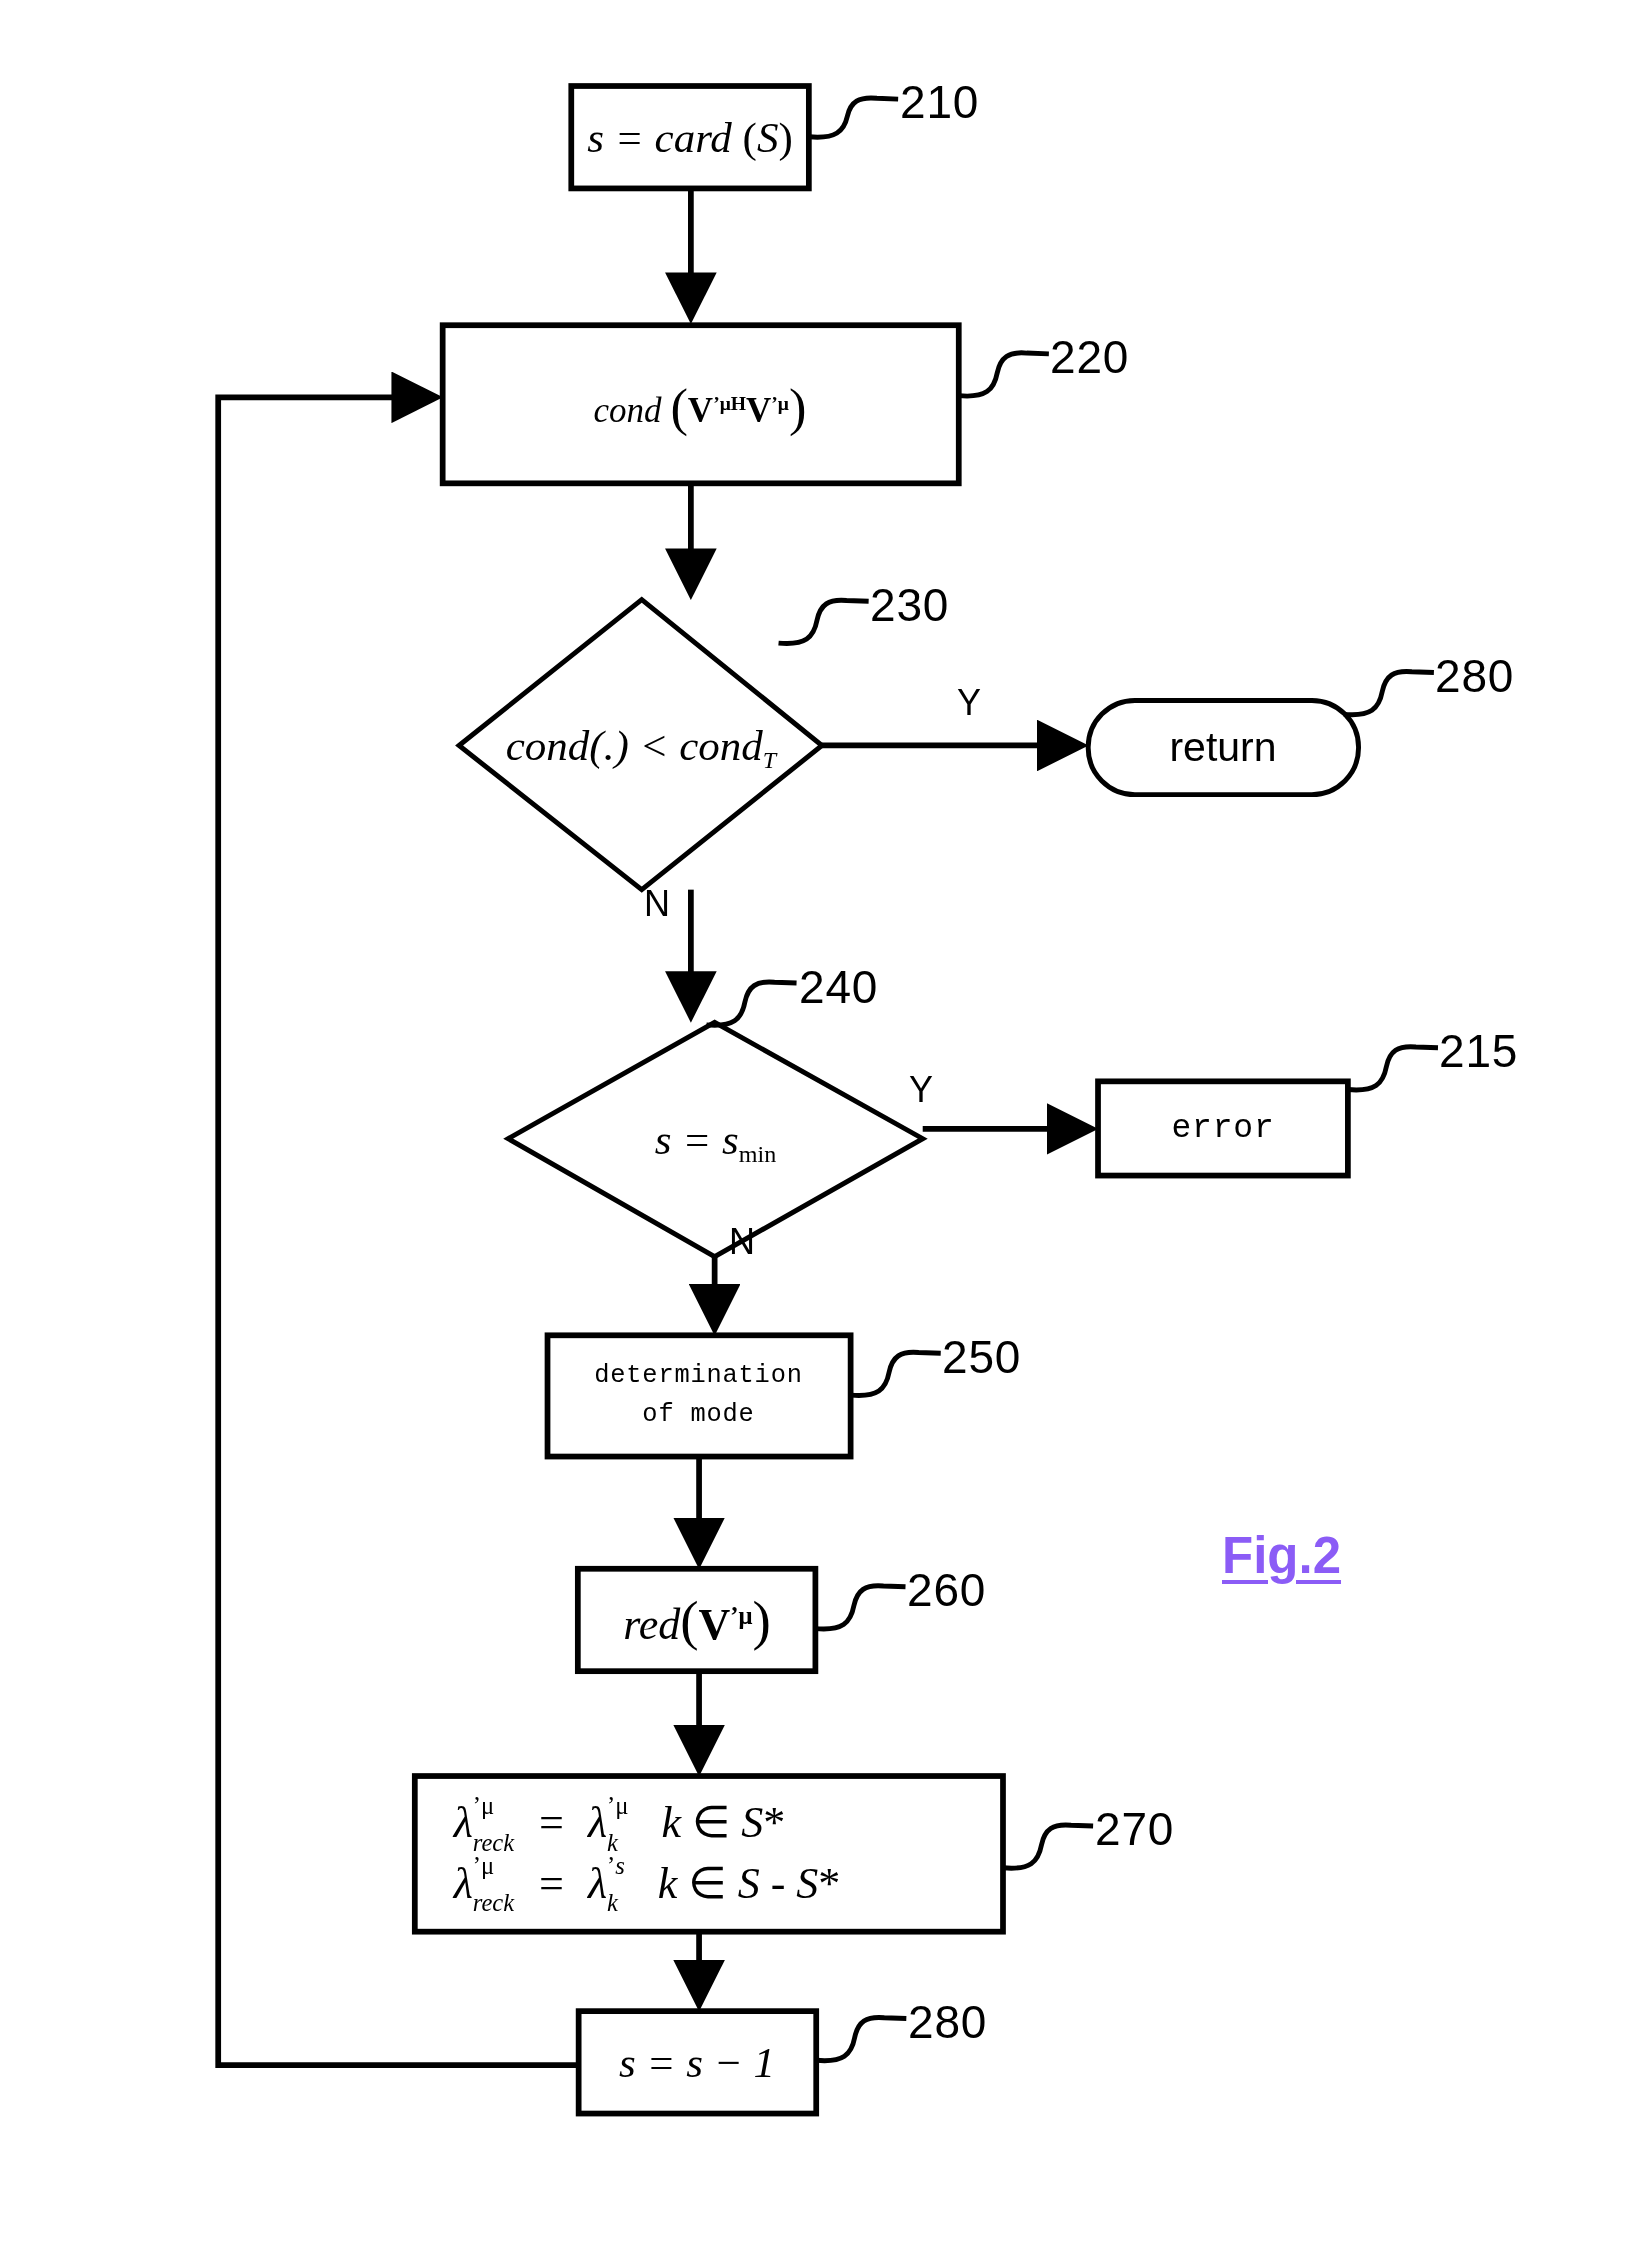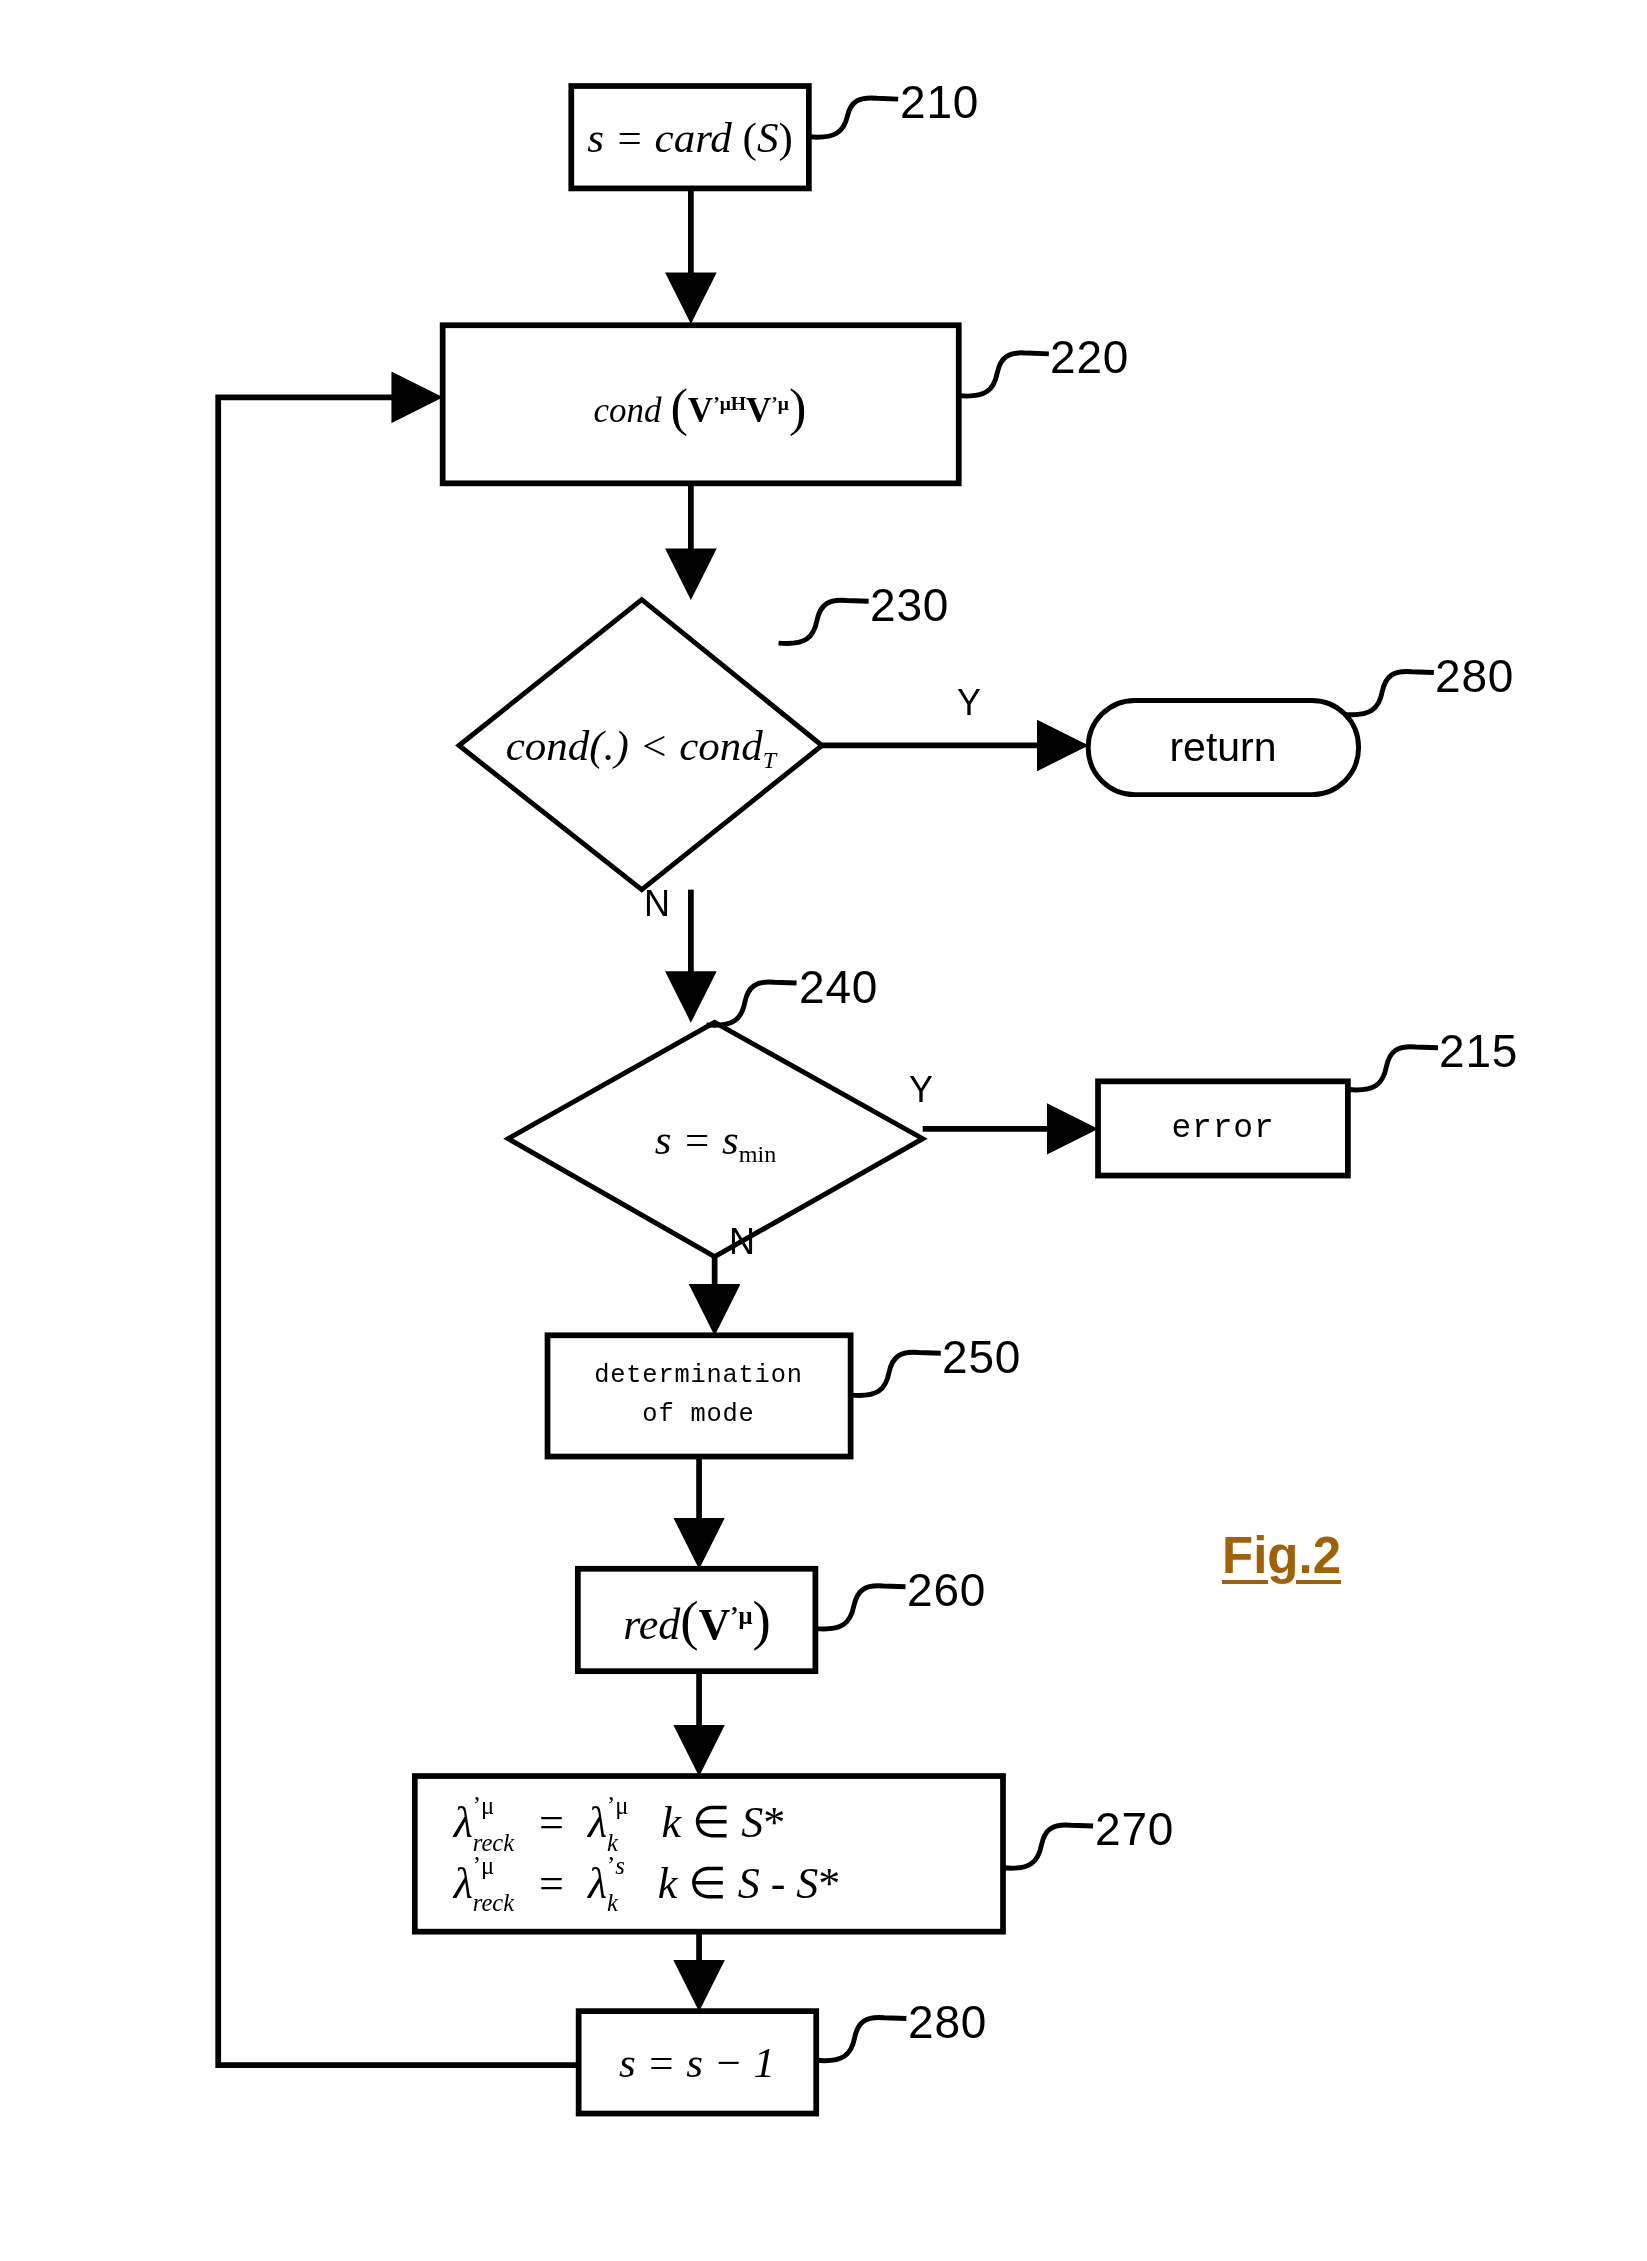--- a/index.html
+++ b/index.html
@@ -91,21 +91,21 @@
   
   #fig-caption {
     position: absolute;
     font-family: "Liberation Sans", sans-serif;
     font-weight: bold;
     font-size: 51px;
     letter-spacing: 0px;
     text-decoration: underline;
     text-underline-offset: 6.6px;
     text-decoration-thickness: 4.1px;
-    color: #a16207;
+    color: #8b5cf6;
   }
 </style>
 </head>
 <body>
 
 <div id="page">
 
   <svg id="flow-svg" viewBox="0 0 2011 2760">
     <defs>
       <marker id="arrow" viewBox="0 0 12 12" refX="10" refY="6" markerWidth="9" markerHeight="9" orient="auto-start-reverse">

